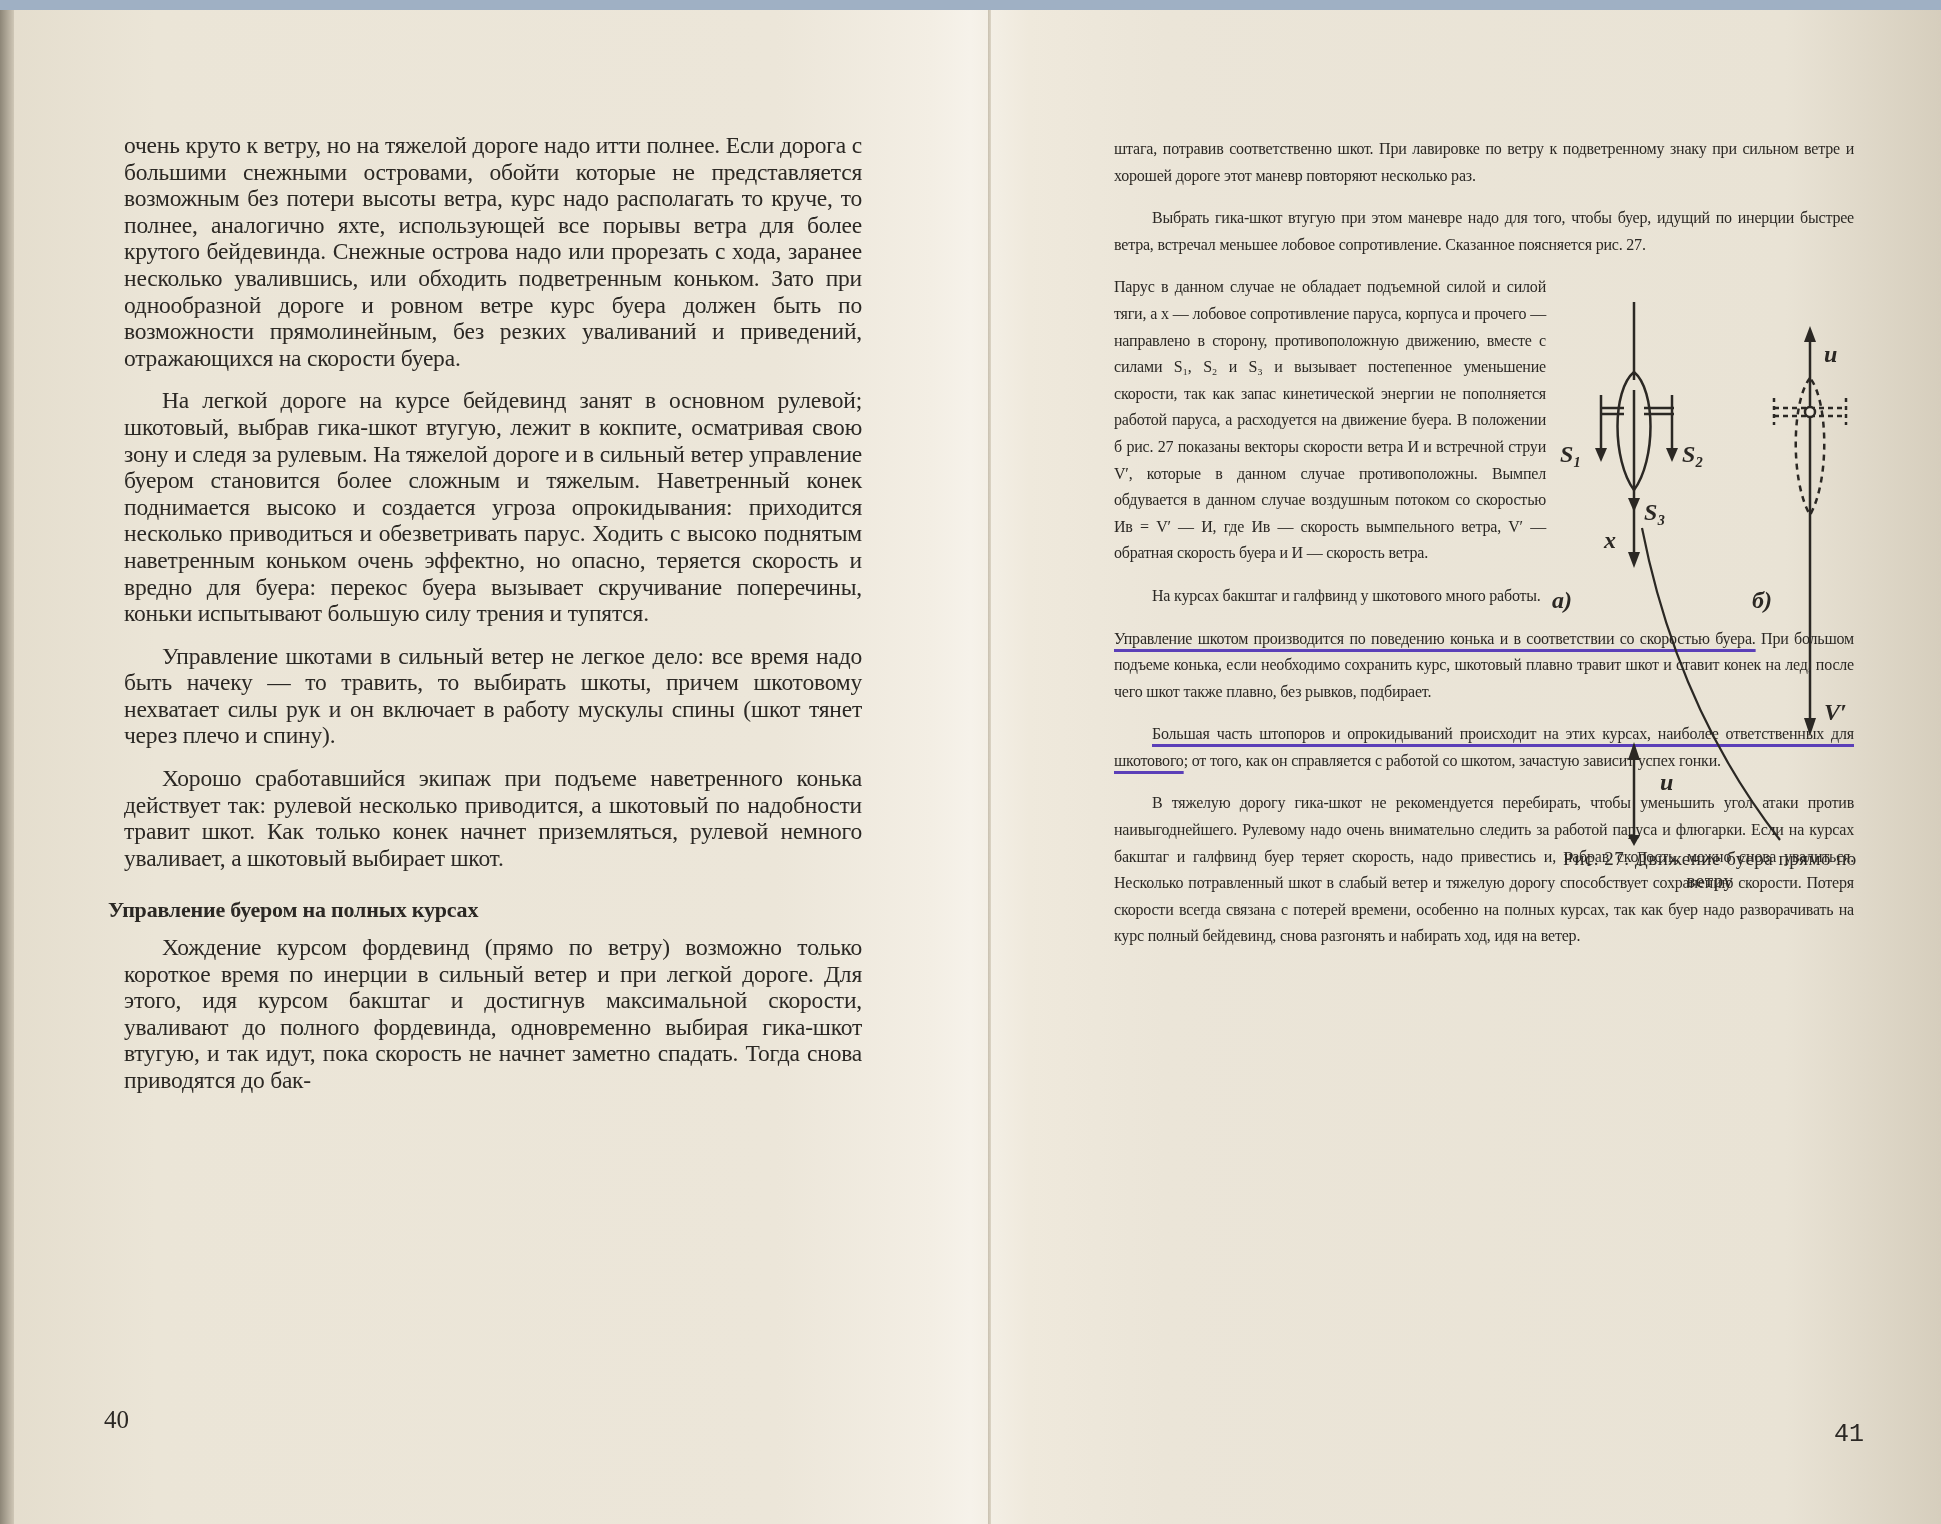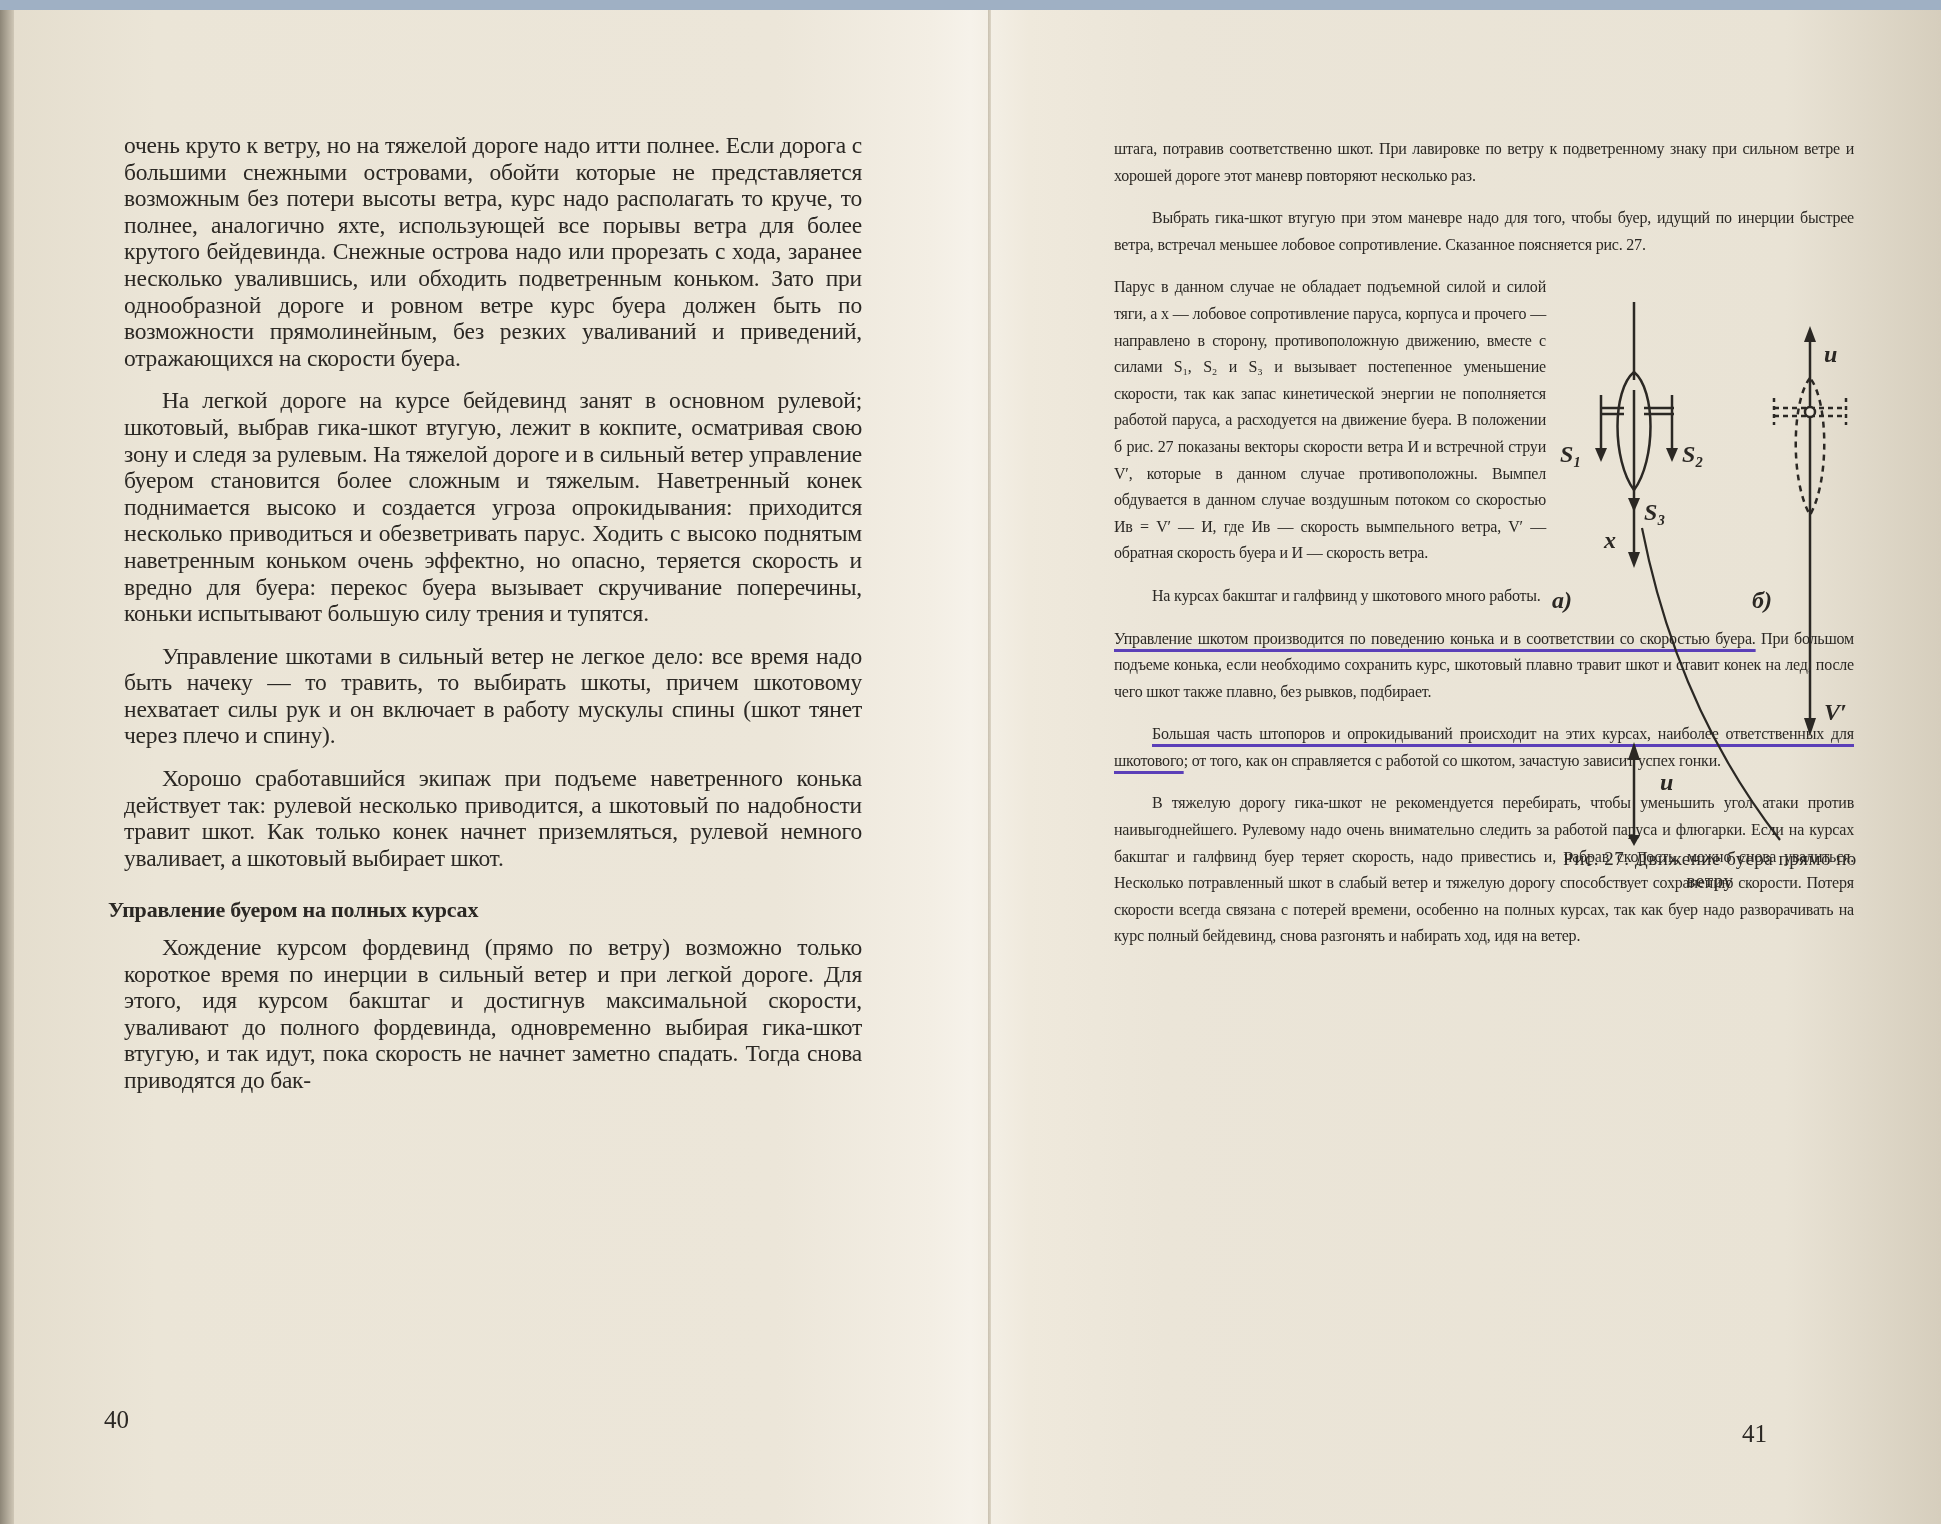--- a/index.html
+++ b/index.html
@@ -54,21 +54,21 @@
   </p>
   <p>
     <span class="ul">Управление шкотом производится по поведению конька и в соответствии со скоростью буера.</span>
     <span>При большом подъеме конька, если необходимо сохранить курс, шкотовый плавно травит шкот и ставит конек на лед, после чего шкот также плавно, без рывков, подбирает.</span>
   </p>
   <p class="indent">
     <span class="ul">Большая часть штопоров и опрокидываний происходит на этих курсах, наиболее ответственных для шкотового</span><span>; от того, как он справляется с работой со шкотом, зачастую зависит успех гонки.</span>
   </p>
   <p class="indent">В тяжелую дорогу гика-шкот не рекомендуется перебирать, чтобы уменьшить угол атаки против наивыгоднейшего. Рулевому надо очень внимательно следить за работой паруса и флюгарки. Если на курсах бакштаг и галфвинд буер теряет скорость, надо привестись и, набрав скорость, можно снова увалиться. Несколько потравленный шкот в слабый ветер и тяжелую дорогу способствует сохранению скорости. Потеря скорости всегда связана с потерей времени, особенно на полных курсах, так как буер надо разворачивать на курс полный бейдевинд, снова разгонять и набирать ход, идя на ветер.</p>
 </div>
-<div class="pagenum" style="left:1742px; top:1420px;">41</div>
+<div class="pagenum" style="left:1834px; top:1420px;font-family:Liberation Mono, monospace;">41</div>
 
 <div class="figure">
   <svg width="330" height="560" viewBox="0 0 330 560">
     <g stroke="#2b2824" fill="none" stroke-width="2.5">
 
       <line x1="82" y1="12" x2="82" y2="90"></line>
       <path d="M82 82 C60 100 60 170 82 200 C104 170 104 100 82 82 Z"></path>
       <line x1="82" y1="100" x2="82" y2="200"></line>
       <line x1="48" y1="118" x2="72" y2="118"></line>
         <line x1="48" y1="124" x2="72" y2="124"></line>

